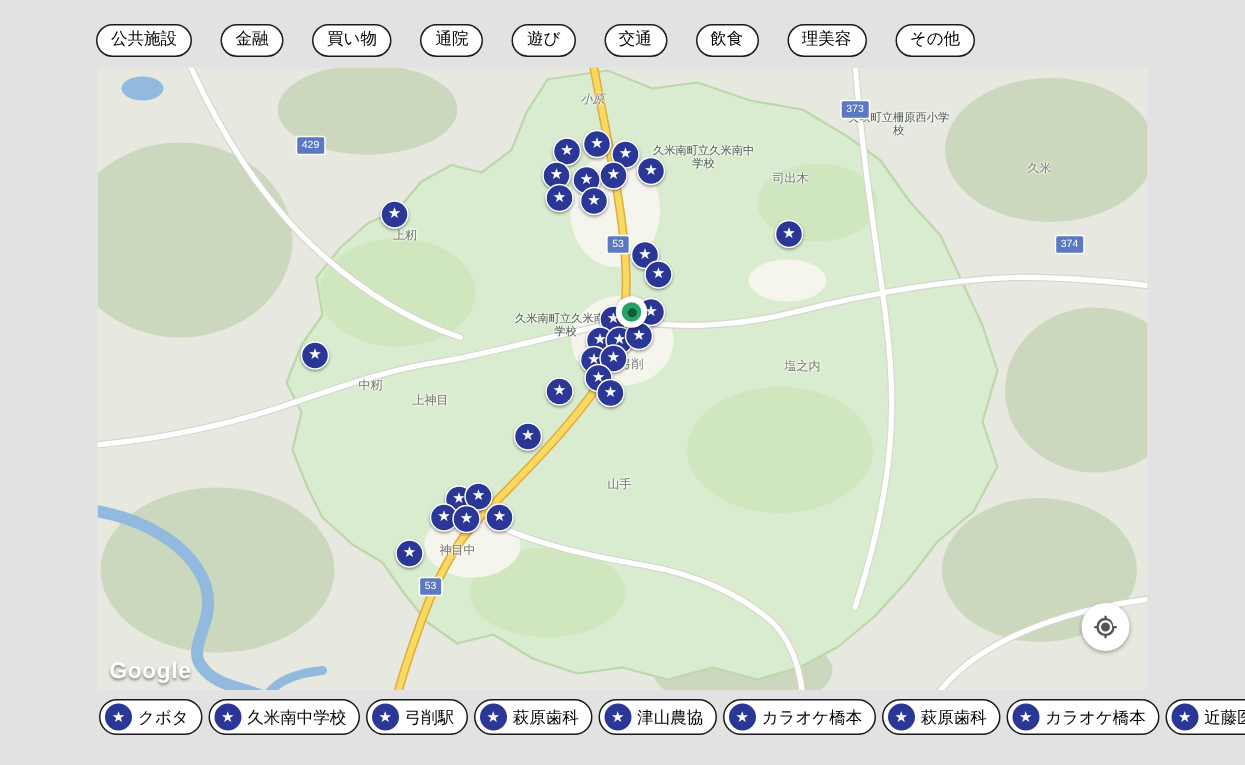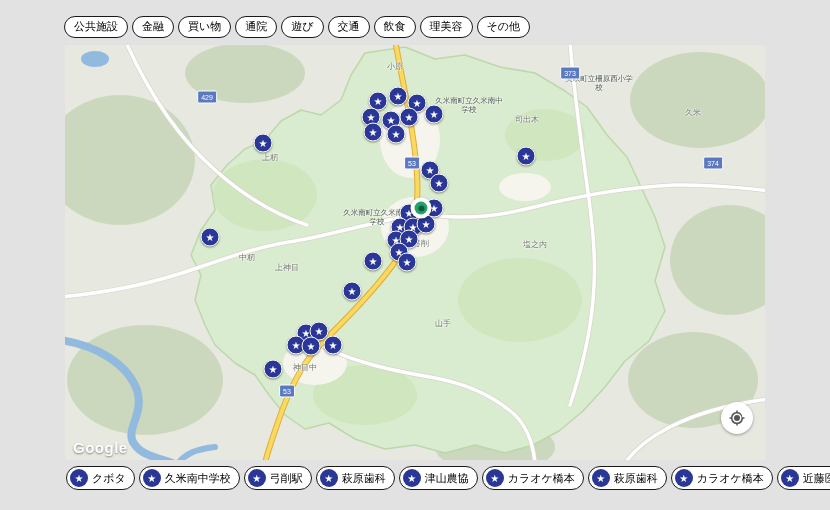--- a/index.html
+++ b/index.html
@@ -1,20 +1,20 @@
 <!DOCTYPE html>
 <html style="--marker-bg: #2a3796; --region-fill: #daeccf; --selected-marker: #26a269;"><head>
 <meta charset="utf-8">
 <style>
   *{box-sizing:border-box;margin:0;padding:0}
   html,body{width:830px;height:510px;overflow:hidden}
   body{background:#e2e2e2;font-family:"Liberation Sans","DejaVu Sans",sans-serif;position:relative}
   .stage{position:absolute;inset:0}
 
-  .category-bar{position:absolute;left:64px;top:16px;display:flex;gap:4px;z-index:10}
+  .category-bar{position:absolute;left:64px;top:16px;display:flex;gap:19px;z-index:10}
   .cat-btn{background:#fff;border:1px solid #1a1a1a;border-radius:11px;font-size:11px;
            padding:3px 9px;line-height:1.25;cursor:pointer;font-family:inherit;white-space:nowrap}
 
   .map{position:absolute;left:65px;top:45px;width:700px;height:415px;overflow:hidden;
        background:#e7e8e0;cursor:grab}
   .map-bg{position:absolute;left:0;top:0}
 
   .map-label{position:absolute;transform:translate(-50%,-50%);font-size:8px;color:#70756a;
              text-shadow:0 0 2px #fff,0 0 2px #fff,0 0 2px #fff;white-space:nowrap;z-index:2}
   .map-label.school{color:#4b564c;font-size:7.5px;white-space:normal;width:70px;
@@ -116,27 +116,27 @@
         <path d="M255,300 C290,318 330,326 365,332 C400,338 430,352 450,370 C462,382 468,398 470,418"></path>
         <path d="M-5,252 C40,248 90,238 135,222 C170,210 200,200 230,196 C265,190 305,178 338,172"></path>
         <path d="M60,-5 C80,40 110,90 150,125 C180,152 212,170 242,180"></path>
         <path d="M560,418 C580,390 620,372 660,362 C685,356 705,354 705,354"></path>
       </g>
       <path d="M330,-5 C338,40 350,90 352,130 C354,160 350,185 335,210 C315,240 280,275 255,300 C235,320 222,350 212,380 C205,400 202,410 200,418" fill="none" stroke="#e0ac3c" stroke-width="6" stroke-linecap="round"></path>
       <path d="M330,-5 C338,40 350,90 352,130 C354,160 350,185 335,210 C315,240 280,275 255,300 C235,320 222,350 212,380 C205,400 202,410 200,418" fill="none" stroke="#fad961" stroke-width="4" stroke-linecap="round"></path>
     </svg>
 
     <div class="labels-layer" data-interactable="false">
-        <span class="map-label" data-interactable="false" style="left: 330px; top: 21px;">小原</span>
+        <span class="map-label" data-interactable="false" style="left: 330px; top: 21px; font-style: italic;">小原</span>
         <span class="map-label" data-interactable="false" style="left: 462px; top: 74px;">司出木</span>
         <span class="map-label" data-interactable="false" style="left: 205px; top: 112px;">上籾</span>
         <span class="map-label" data-interactable="false" style="left: 182px; top: 190px; margin-top: 22px;">中籾</span>
         <span class="map-label" data-interactable="false" style="left: 470px; top: 157px; margin-top: 42px;">塩之内</span>
         <span class="map-label" data-interactable="false" style="left: 352px; top: 198px;">下弓削</span>
-        <span class="map-label" data-interactable="false" style="left: 348px; top: 278px; margin-left: 30px;">山手</span>
+        <span class="map-label" data-interactable="false" style="left: 348px; top: 278px;">山手</span>
         <span class="map-label" data-interactable="false" style="left: 222px; top: 222px;">上神目</span>
         <span class="map-label" data-interactable="false" style="left: 240px; top: 322px;">神目中</span>
         <span class="map-label" data-interactable="false" style="left: 628px; top: 67px;">久米</span>
         <span class="map-label school" data-interactable="false" style="left: 404px; top: 60px;">久米南町立久米南中学校</span>
         <span class="map-label school" data-interactable="false" style="left: 312px; top: 172px;">久米南町立久米南中学校</span>
         <span class="map-label school" data-interactable="false" style="left: 534px; top: 38px;">美咲町立柵原西小学校</span>
         <span class="shield" data-interactable="false" style="left: 142px; top: 52px;">429</span>
         <span class="shield" data-interactable="false" style="left: 347px; top: 118px;">53</span>
         <span class="shield" data-interactable="false" style="left: 505px; top: 28px;">373</span>
         <span class="shield" data-interactable="false" style="left: 648px; top: 118px;">374</span>

